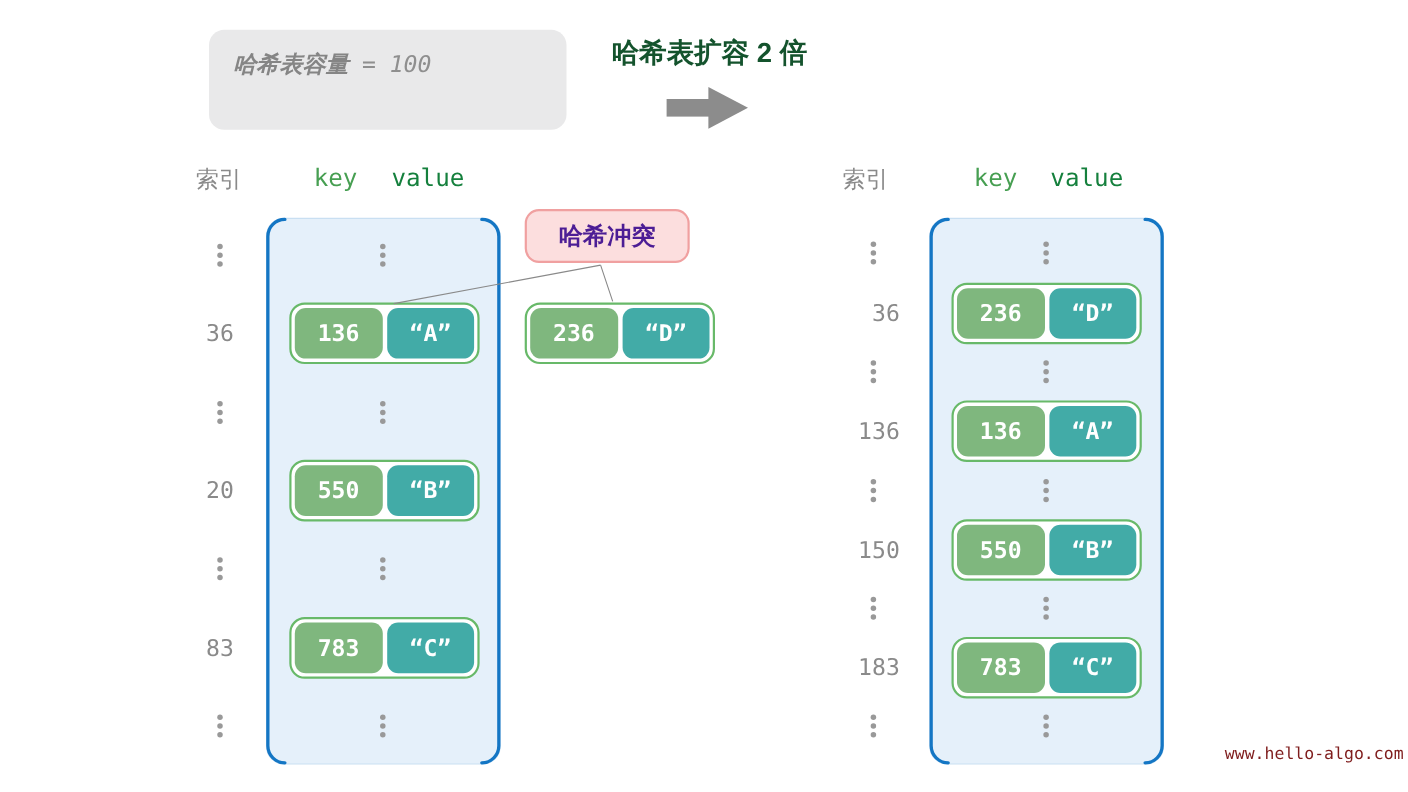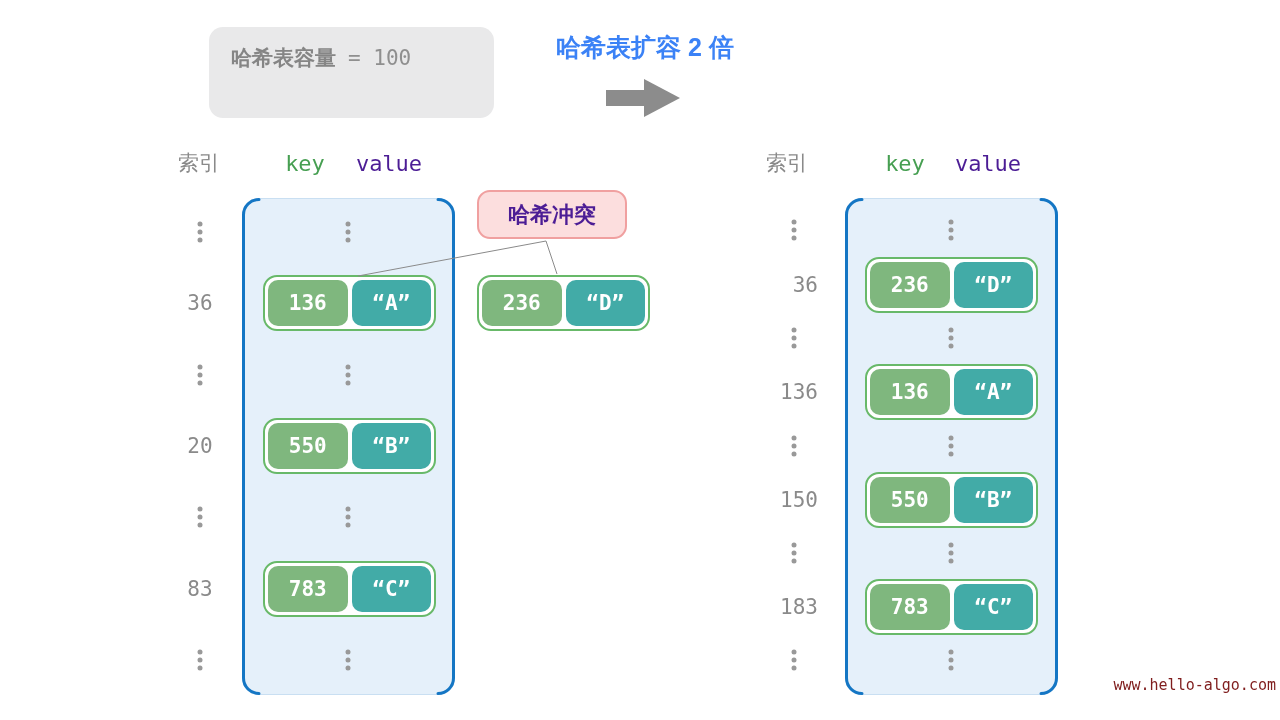--- a/index.html
+++ b/index.html
@@ -12,35 +12,35 @@
   .info-box{
     position:absolute;background:#e9e9ea;border-radius:14px;
     padding:14px 22px;box-sizing:border-box;
   }
   .info-line{height:34px;line-height:34px;white-space:nowrap;}
   .info-label{font-weight:bold;color:#858585;font-size:21px;}
   .info-value{font-family:"DejaVu Sans Mono",monospace;color:#8f8f8f;font-size:21px;margin-left:12px;}
 
   .expand-title{
     position:absolute;left:520px;top:31px;width:250px;text-align:center;
-    font-size:25px;font-weight:bold;color:#3b82f6;white-space:nowrap;
+    font-size:25px;font-weight:bold;color:#14532d;white-space:nowrap;
   }
   .arrow{position:absolute;left:606px;top:79px;width:74px;height:38px;}
   .arrow-shaft{position:absolute;left:0;top:11px;width:40px;height:16px;background:#8c8c8c;}
   .arrow-head{
     position:absolute;left:38px;top:0;width:0;height:0;
     border-top:19px solid transparent;border-bottom:19px solid transparent;
     border-left:36px solid #8c8c8c;
   }
 
   
   .col-header{position:absolute;transform:translate(-50%,-50%);white-space:nowrap;}
   .hdr-index{font-size:21px;color:#8a8a8a;}
   .hdr-key{font-family:"DejaVu Sans Mono",monospace;font-size:22px;color:#479f52;}
-  .hdr-value{font-family:"DejaVu Sans Mono",monospace;font-size:22px;color:#4c1d95;}
+  .hdr-value{font-family:"DejaVu Sans Mono",monospace;font-size:22px;color:#15803d;}
 
   
   .tbl{
     position:absolute;width:213px;height:497px;background:#e5f0fa;
     border:1.5px solid #c9dff2;border-radius:16px;box-sizing:border-box;
   }
   .tbl svg{position:absolute;left:-1.5px;top:-1.5px;overflow:visible;}
 
   
   .pair{
@@ -79,21 +79,21 @@
   .watermark{
     position:absolute;right:4px;top:676px;
     font-family:"DejaVu Sans Mono",monospace;font-size:15px;color:#7f1d1d;white-space:nowrap;
   }
 </style>
 </head>
 <body>
 
 <div class="canvas">
 
-  <div class="info-box" style="left:209px;top:27px;width:285px;height:91px;">
+  <div class="info-box" style="left:190px;top:27px;width:325px;height:91px;font-style:italic;">
     <div class="info-line">
       <span class="info-label">哈希表容量</span><span class="info-value">= 100</span>
     </div>
   </div>
 
   <div class="expand-title">哈希表扩容 2 倍</div>
   <div class="arrow">
     <div class="arrow-shaft"></div>
     <div class="arrow-head"></div>
   </div>

